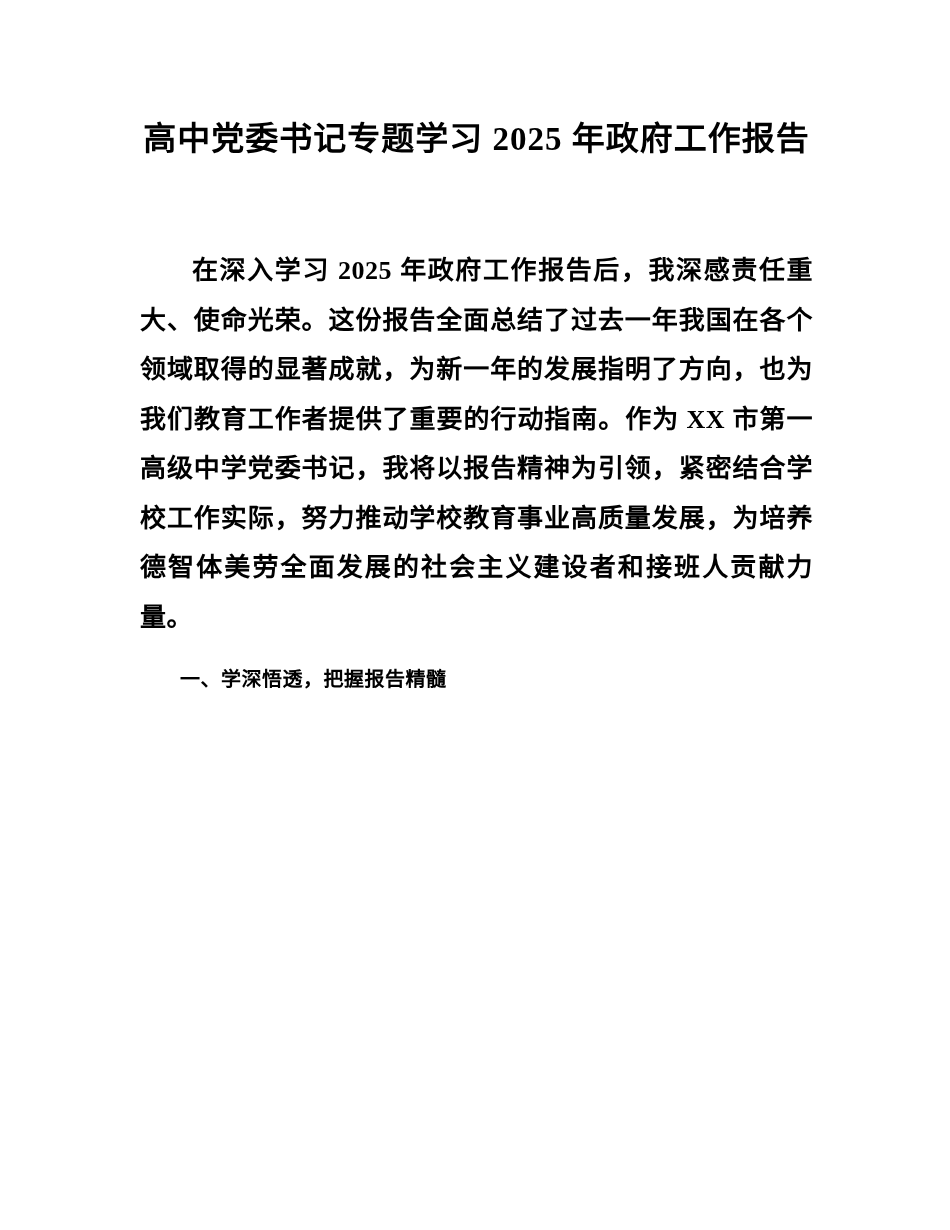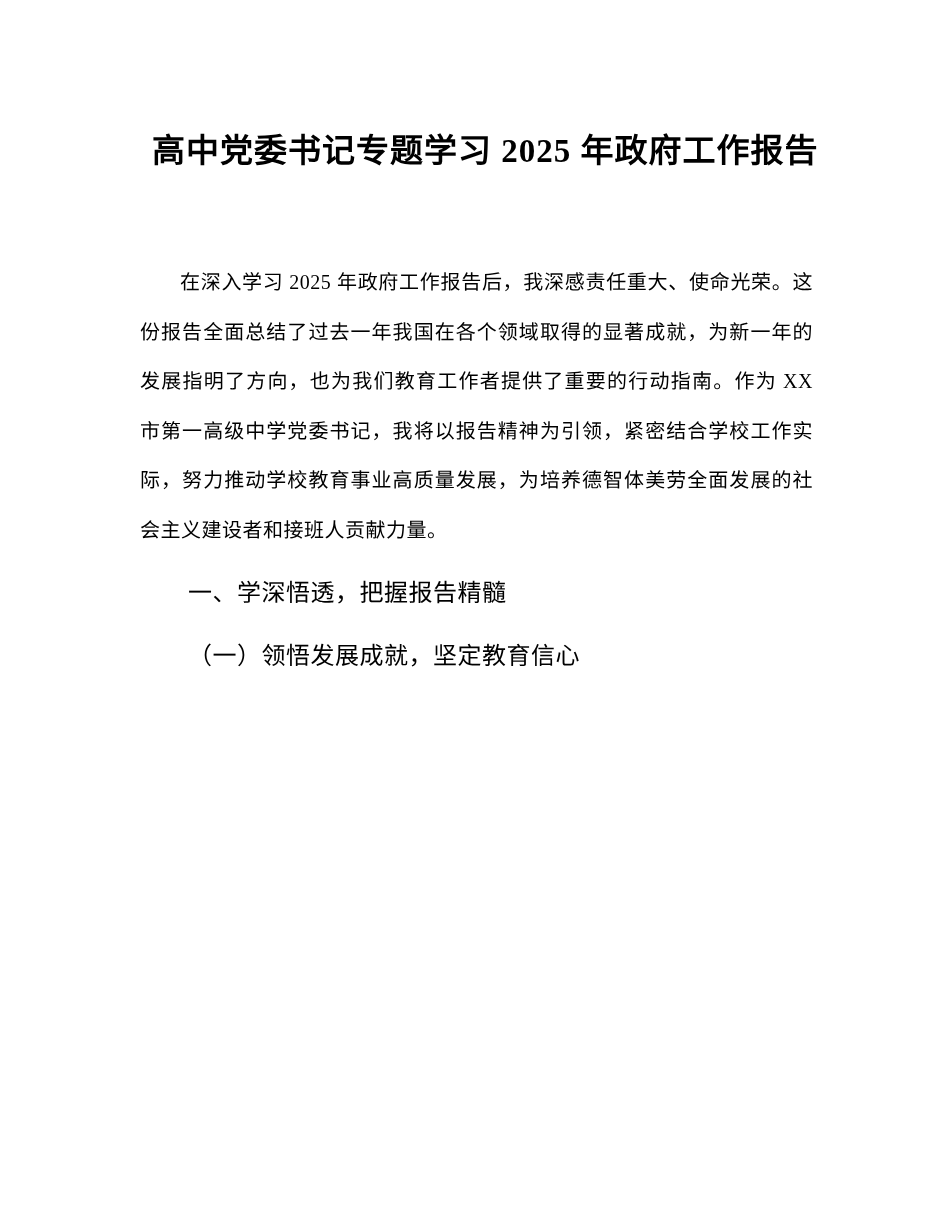--- a/index.html
+++ b/index.html
@@ -15,50 +15,50 @@
     color: #000000;
   }
   .page {
     box-sizing: border-box;
     width: 950px;
     height: 1230px;
     background: #ffffff;
     padding: 110px 137px 0 140px;
   }
   .doc-title {
-    margin: 12px;
+    margin: 0;
     font-family: "Liberation Serif", "DejaVu Serif", serif;
     font-weight: 700;
     font-size: 33px;
     line-height: 58px;
     text-align: center;
     letter-spacing: 1px;
   }
   .doc-title .tline {
     display: block;
     white-space: nowrap;
   }
   .body-para {
     margin: 0;
     font-family: "Liberation Serif", "DejaVu Serif", serif;
-    font-weight: 400;
-    font-size: 20px;
+    font-weight: 700;
+    font-size: 26px;
     line-height: 49.5px;
     text-align: justify;
     text-indent: 2em;
     letter-spacing: 0.5px;
   }
   .intro-para {
     margin-top: 78px;
   }
   .heading {
     margin: 13px 0 0 0;
     font-family: "Liberation Sans", "DejaVu Sans", sans-serif;
-    font-weight: 400;
-    font-size: 24px;
+    font-weight: 700;
+    font-size: 20px;
     line-height: 49.5px;
     text-indent: 2em;
     letter-spacing: 0.5px;
   }
   .para-2 {
     margin-top: 19px;
   }
 </style>
 </head>
 <body>
@@ -66,16 +66,15 @@
 <div class="page">
 
   <h1 class="doc-title">
     <span class="tline">高中党委书记专题学习 2025 年政府工作报告</span>
   </h1>
 
   <p class="body-para intro-para">在深入学习 2025 年政府工作报告后，我深感责任重大、使命光荣。这份报告全面总结了过去一年我国在各个领域取得的显著成就，为新一年的发展指明了方向，也为我们教育工作者提供了重要的行动指南。作为 XX 市第一高级中学党委书记，我将以报告精神为引领，紧密结合学校工作实际，努力推动学校教育事业高质量发展，为培养德智体美劳全面发展的社会主义建设者和接班人贡献力量。</p>
 
   <h2 class="heading">一、学深悟透，把握报告精髓</h2>
 
-  <h3 class="heading">（一）领悟发展成就，坚定教育信心</h3>
 
 
 </div>
 
 </body></html>

